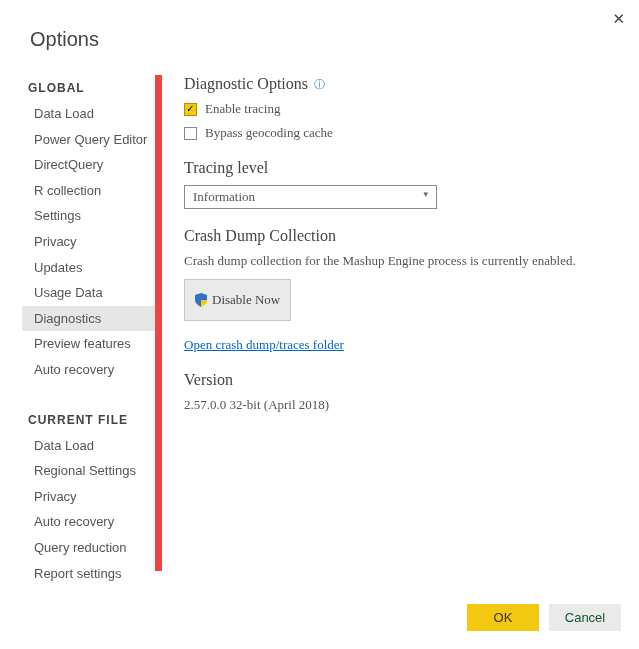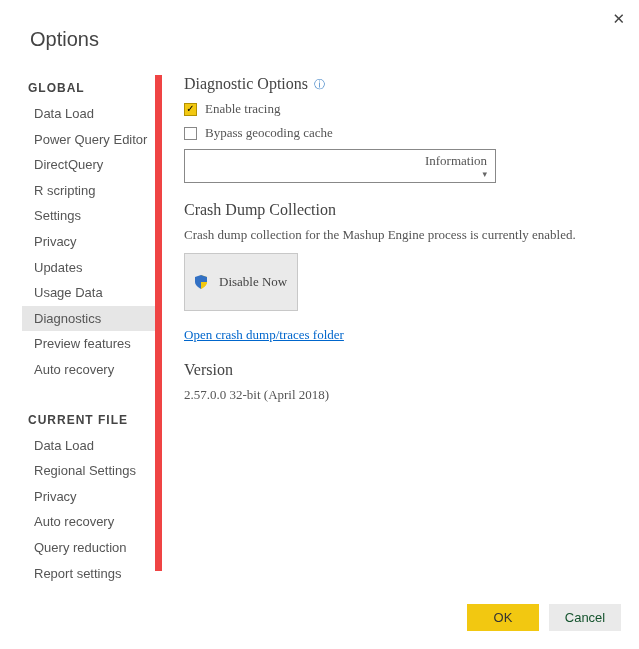--- a/index.html
+++ b/index.html
@@ -87,43 +87,42 @@
     justify-content: center;
     font-size: 10px;
     line-height: 1;
   }
   .chk.checked {
     background: #f2c811;
     border-color: #b39100;
     color: #000;
   }
   .select {
-    width: 312px;
+    width: 253px;
     border: 1px solid #888;
     padding: 3px 8px;
     display: flex;
     justify-content: space-between;
-    align-items: flex-end;
-    color: #555;
-    cursor: pointer;
-    font-size: 13px;
-    flex-direction: column;
+    align-items: flex-start;
+    color: #555;
+    cursor: pointer;
+    font-size: 13px;
   }
   .caret { font-size: 9px; color: #666; }
   .desc {
     color: #555;
     margin: 4px 0 10px 0;
   }
   .btn {
     display: inline-flex;
     align-items: center;
-    gap: 12px;
+    gap: 5px;
     background: #eaeaea;
     border: 1px solid #c8c8c8;
-    padding: 20px 10px;
+    padding: 12px 10px;
     color: #444;
     cursor: pointer;
     font-size: 13px;
   }
   .shield {
     width: 12px; height: 14px; display: inline-block;
   }
   .link {
     color: #0066cc;
     text-decoration: underline;
@@ -156,21 +155,21 @@
 <div class="close-x">✕</div>
 
 <div class="title">Options</div>
 
 <div class="body">
   <div class="sidebar">
     <div class="section-hdr">GLOBAL</div>
     <div class="nav-item">Data Load</div>
     <div class="nav-item">Power Query Editor</div>
     <div class="nav-item">DirectQuery</div>
-    <div class="nav-item">R scripting</div>
+    <div class="nav-item">R collection</div>
     <div class="nav-item">Settings</div>
     <div class="nav-item">Privacy</div>
     <div class="nav-item">Updates</div>
     <div class="nav-item">Usage Data</div>
     <div class="nav-item selected">Diagnostics</div>
     <div class="nav-item">Preview features</div>
     <div class="nav-item">Auto recovery</div>
 
     <div class="section-gap"></div>
 
@@ -192,20 +191,21 @@
     <div class="chk-row">
       <span class="chk checked">✓</span>
       <span>Enable tracing</span>
     </div>
 
     <div class="chk-row">
       <span class="chk"></span>
       <span>Bypass geocoding cache</span>
     </div>
 
+    <div class="group-hdr mt">Tracing level</div>
     <div class="select">
       <span>Information</span>
       <span class="caret">▾</span>
     </div>
 
     <div class="group-hdr mt">Crash Dump Collection</div>
     <div class="desc">Crash dump collection for the Mashup Engine process is currently enabled.</div>
     <div class="btn">
       <span class="shield">
         <svg viewBox="0 0 12 14" width="12" height="14">

